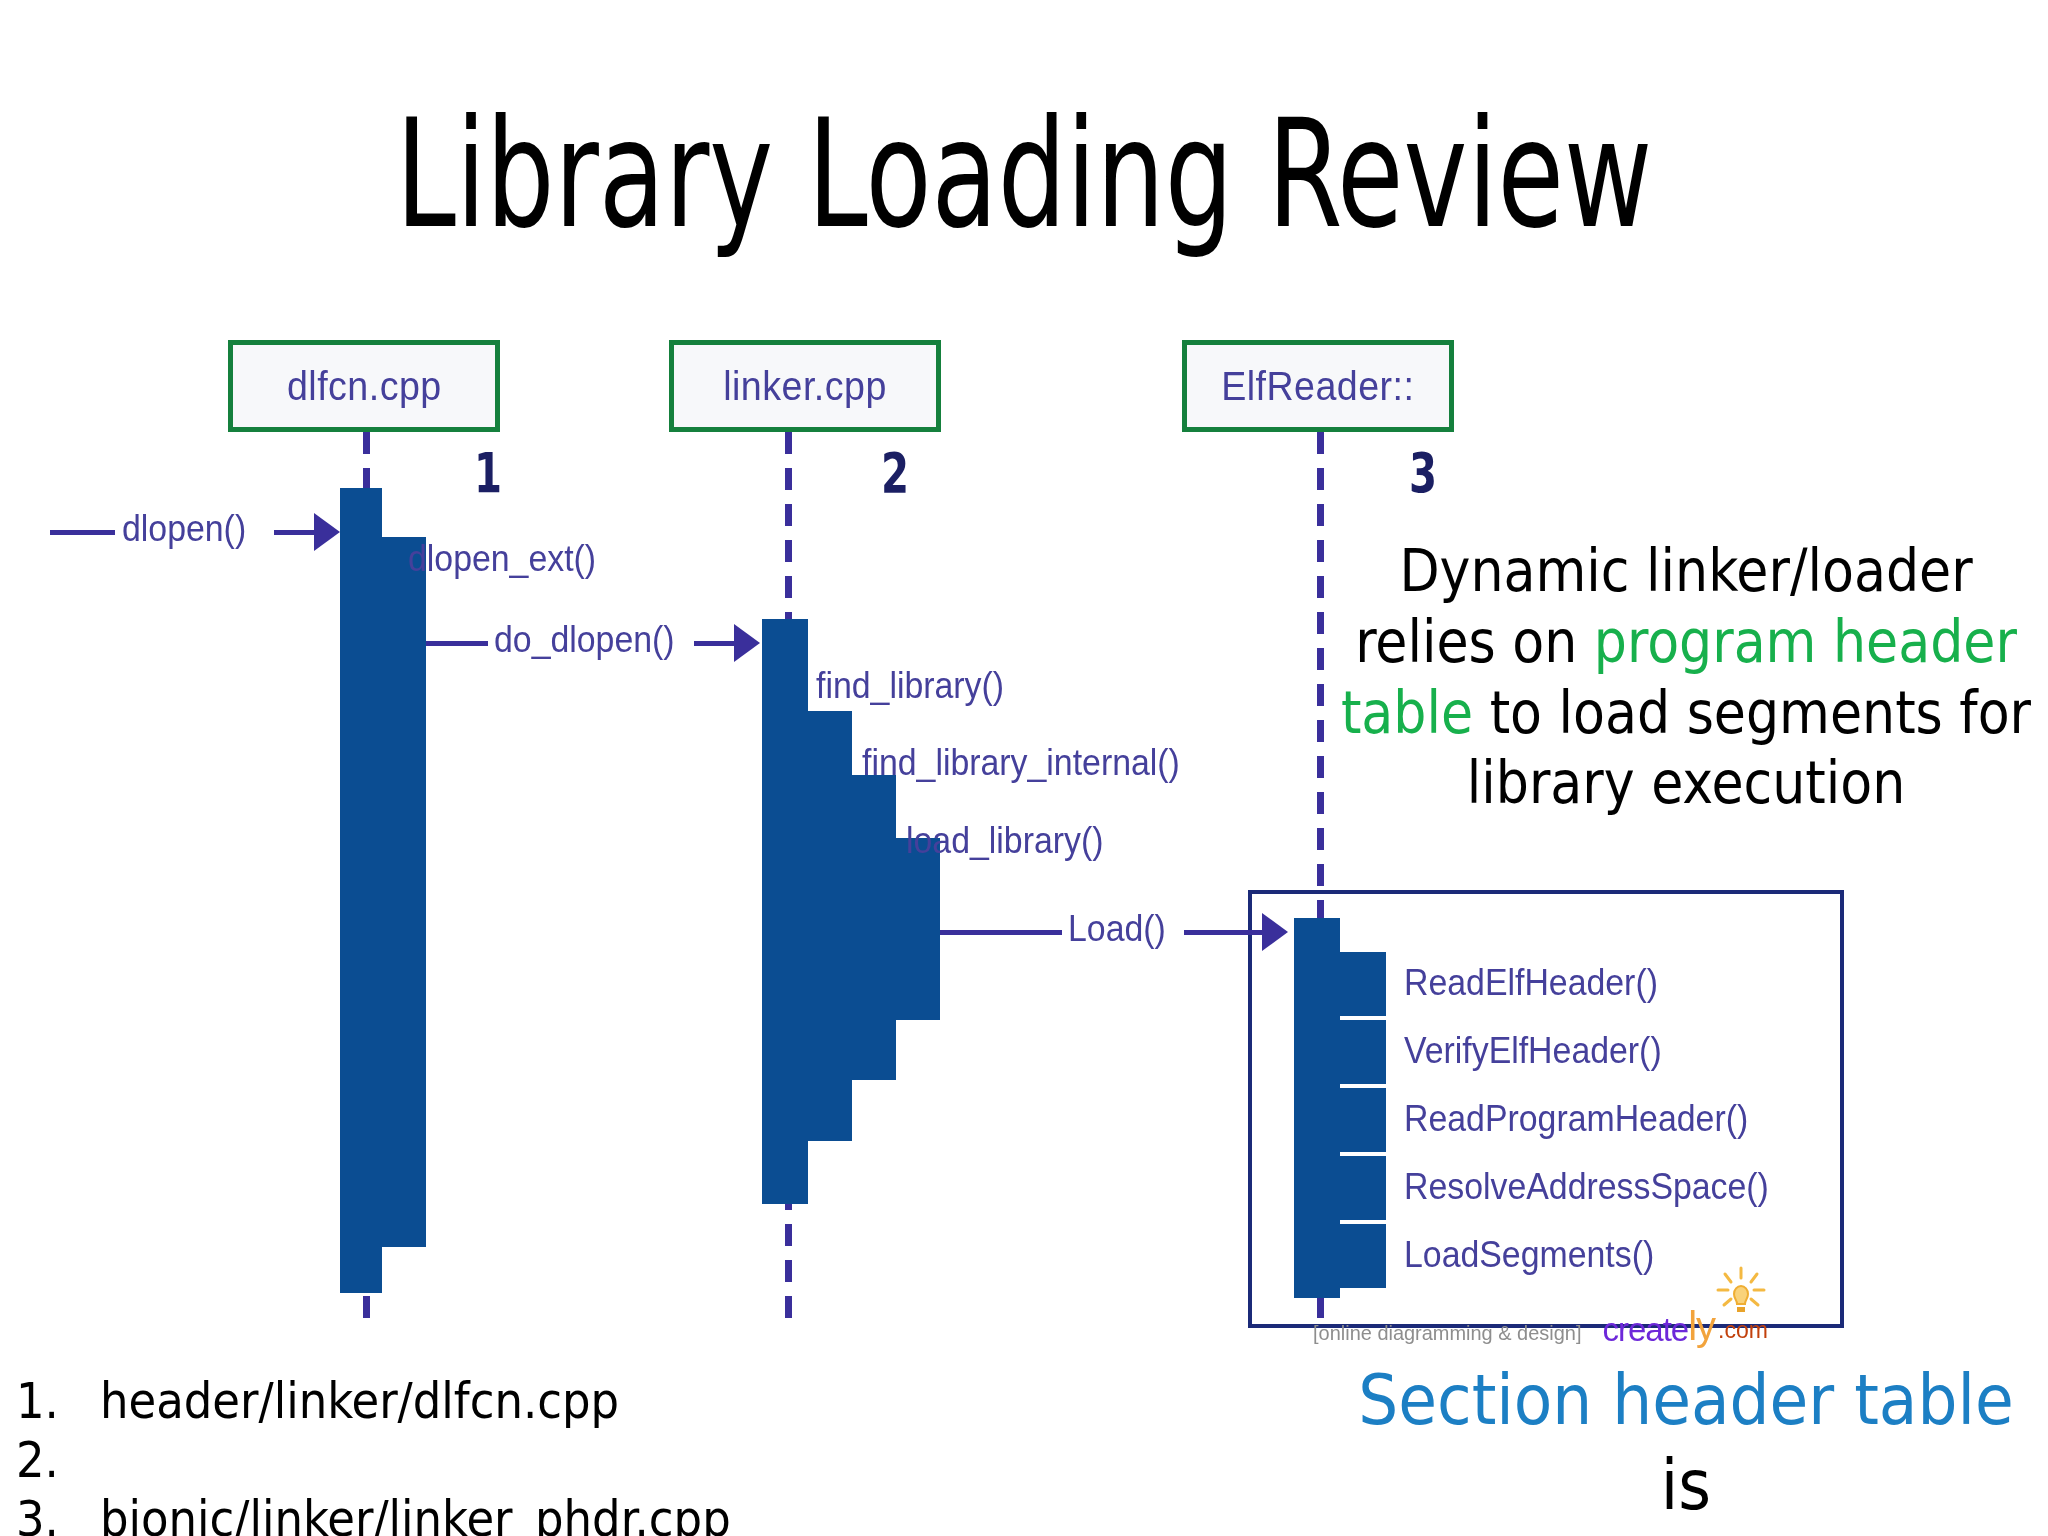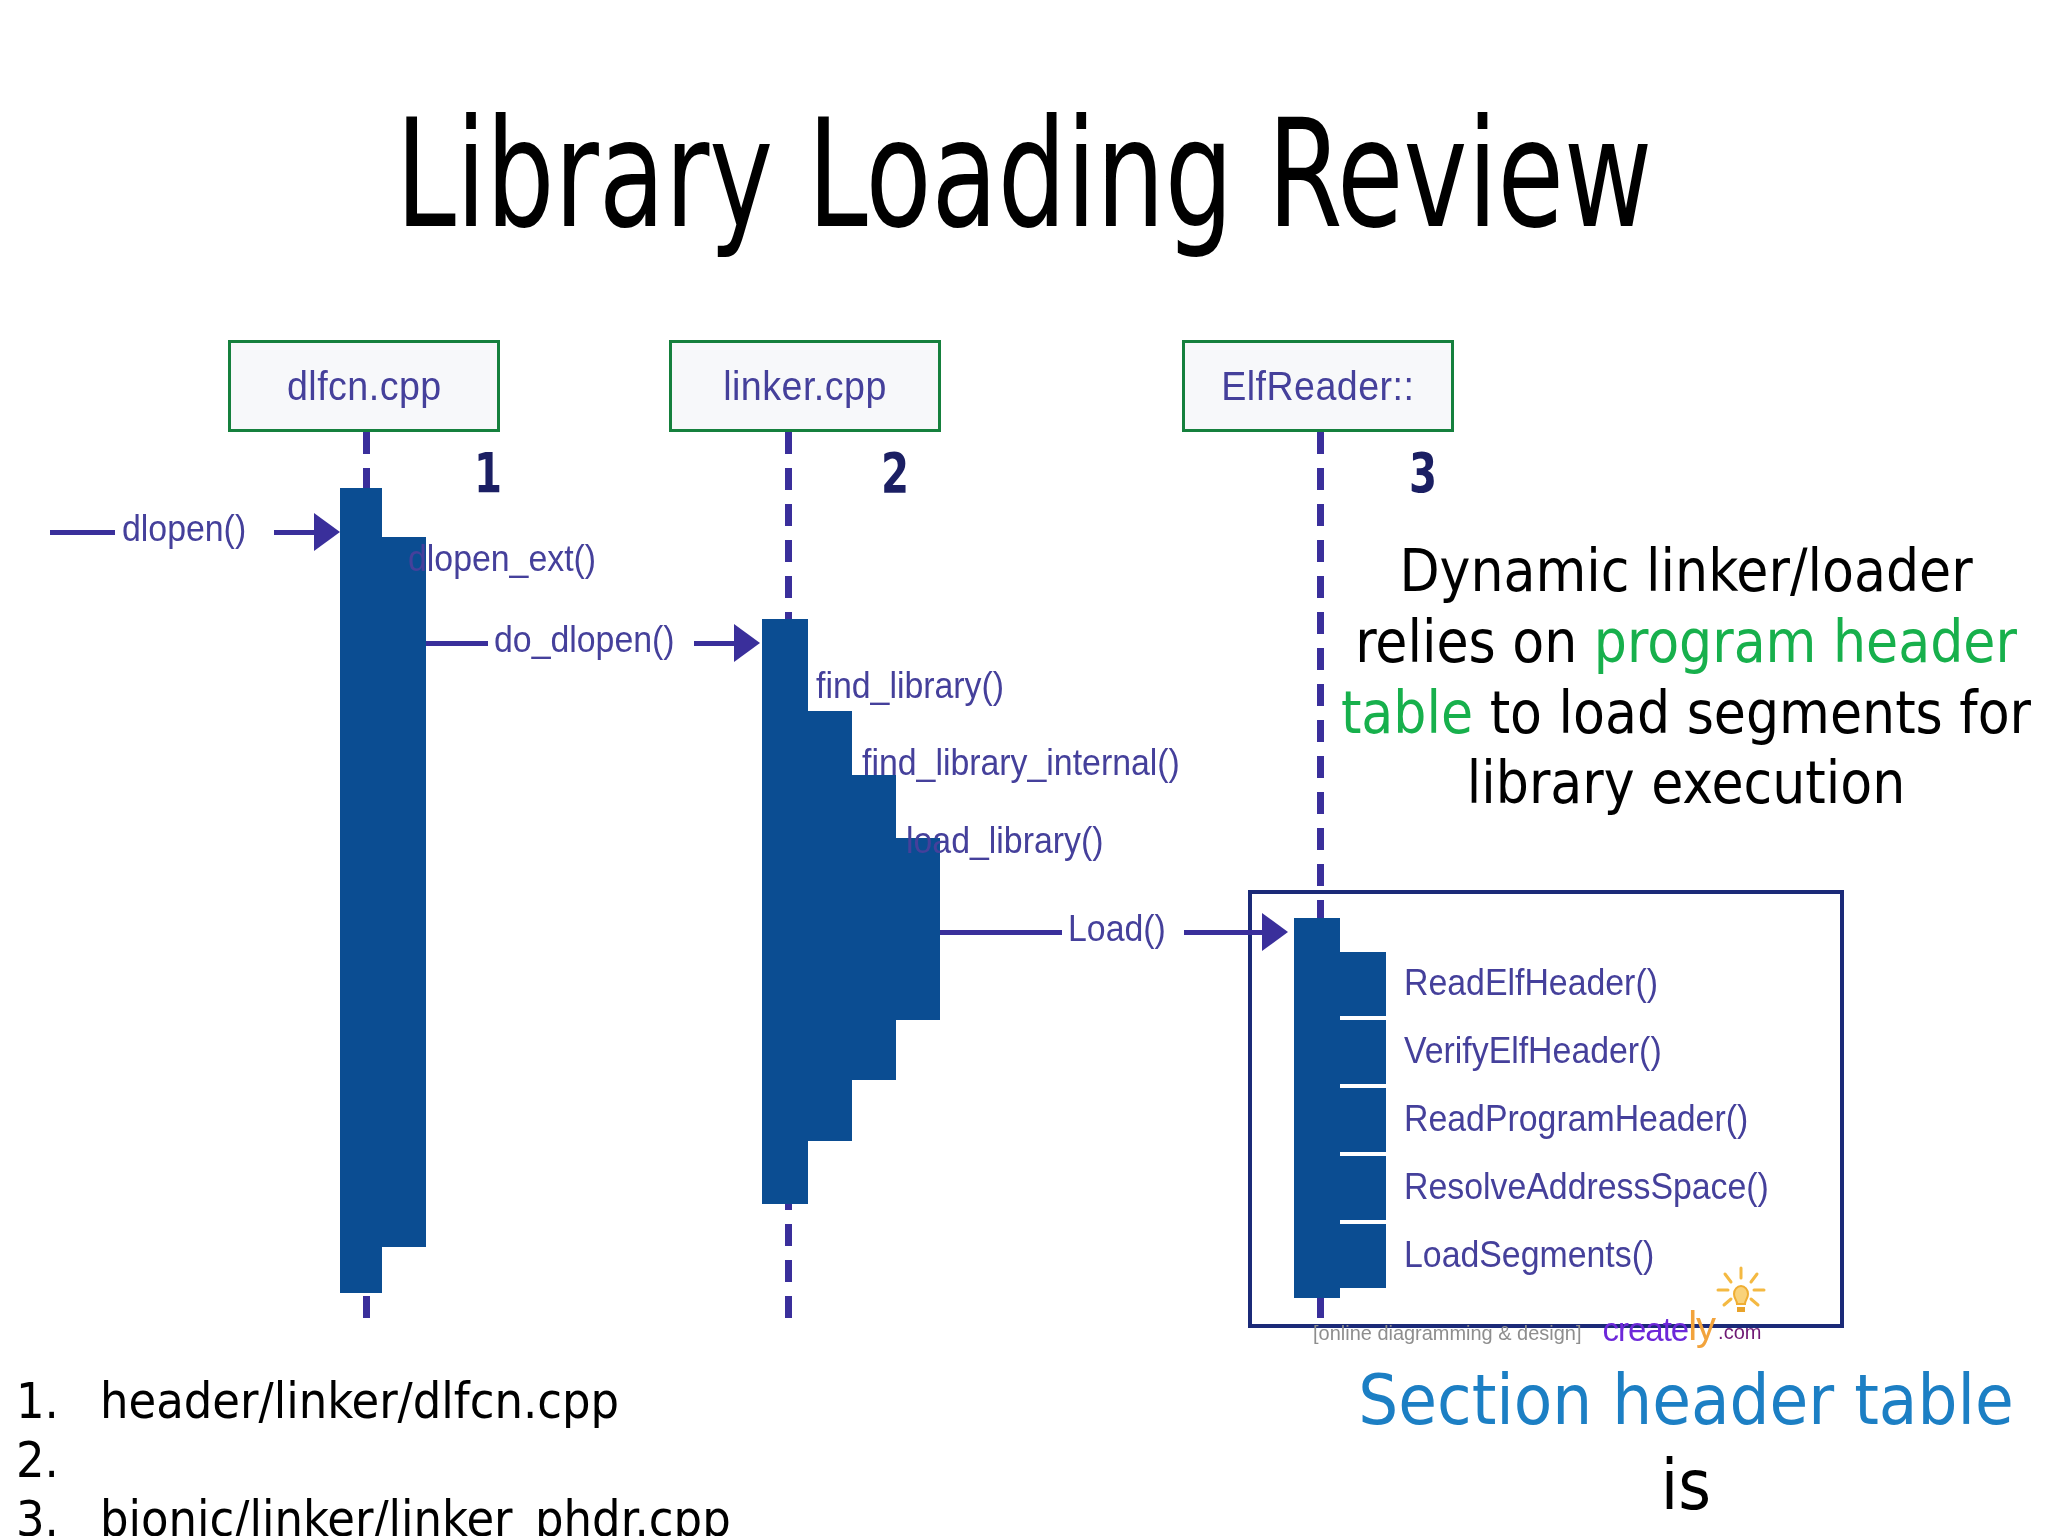--- a/index.html
+++ b/index.html
@@ -25,21 +25,21 @@
     transform:scaleX(0.80);
     transform-origin:50% 50%;
     white-space:nowrap;
   }
 
   
   .actor-box{
     position:absolute;
     height:92px;
     background:#F7F8FA;
-    border:3px solid #15803d;
+    border:5px solid #15803d;
     box-sizing:border-box;
     display:flex;align-items:center;justify-content:center;
   }
   .actor-label{
     font-size:40px;
     color:#45409B;
     font-family:"Liberation Sans",sans-serif;
     letter-spacing:0.5px;
     white-space:nowrap;
     transform:scaleX(0.94);
@@ -148,21 +148,21 @@
     font-family:Liberation Sans, sans-serif;
   }
   #creately-tag{
     font-size:21px;color:#8E8E8E;letter-spacing:0px;
     transform:scaleX(0.95);padding-bottom:4px;
   }
   #creately-create{
     font-size:33px;color:#6d28d9;letter-spacing:-1px;padding-left:14px;
   }
   #creately-ly{font-size:40px;color:#F2A33C;letter-spacing:-1px;}
-  #creately-com{font-size:20px;color:#701a75;padding-bottom:5px;padding-left:3px;}
+  #creately-com{font-size:23px;color:#c2410c;padding-bottom:5px;padding-left:3px;}
   #sun-icon{position:absolute;}
 </style>
 </head>
 <body>
 
 <div class="stage">
 
   <div id="slide-title">Library Loading Review</div>
 
   <div class="lifeline" style="left:363px; top:432px; height:890px;"></div>

